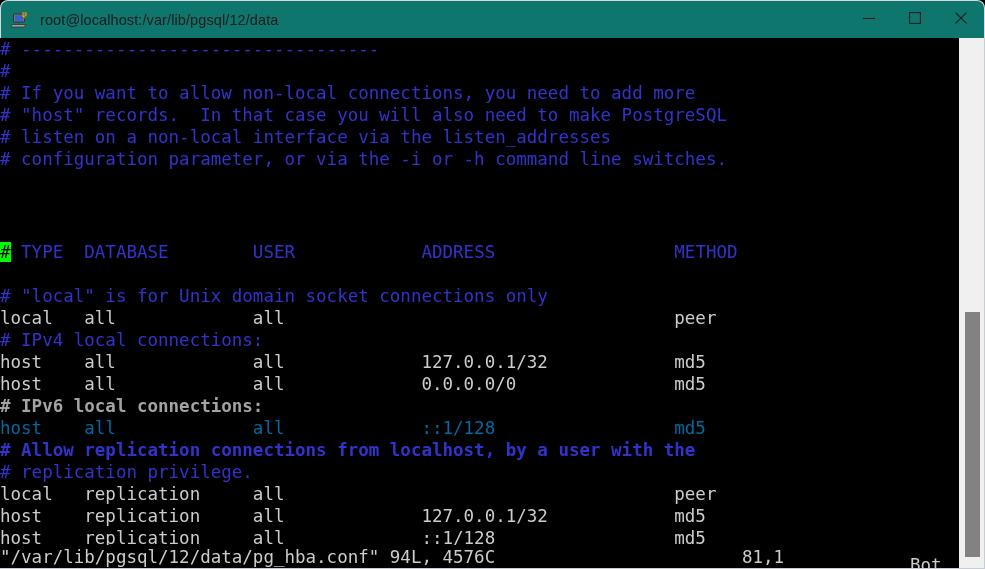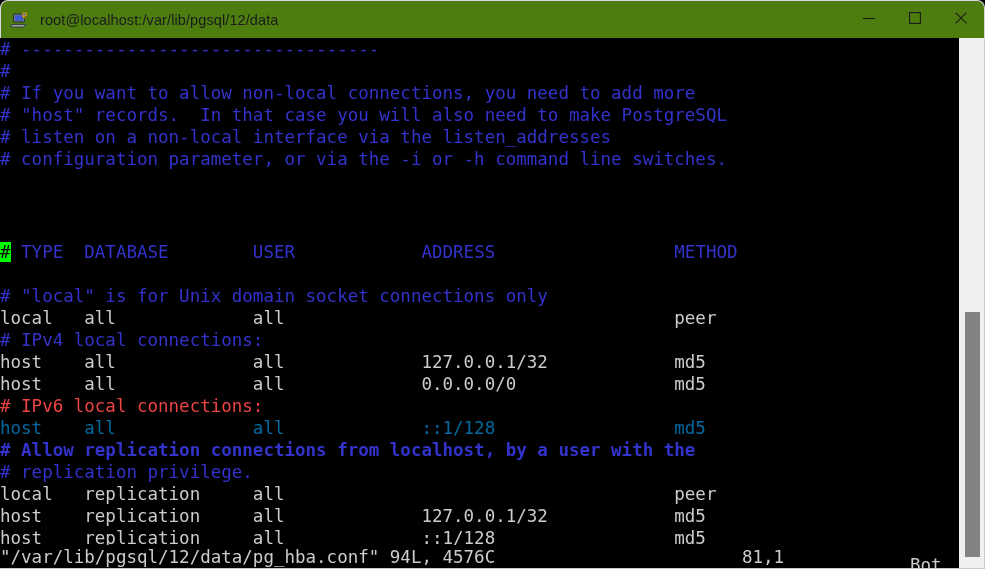--- a/index.html
+++ b/index.html
@@ -185,21 +185,21 @@
     left: 0; bottom: 0;
     width: 985px; height: 1px;
     background: #c9ccd3;
   }
 </style>
 </head>
 <body>
 
 <div id="window">
 
-  <div id="titlebar" style="background: #4d7c0f;">
+  <div id="titlebar" style="background: #0f766e;">
     <div id="titlebar-left">
       <span class="app-icon">
         <svg width="20" height="20" viewBox="0 0 20 20" xmlns="http://www.w3.org/2000/svg">
 
           <rect x="3.5" y="4" width="11" height="8" rx="0.8" fill="#6f7780" stroke="#2c3136" stroke-width="1"></rect>
           <rect x="5" y="5.3" width="8" height="5.4" fill="#3b5bd0"></rect>
 
           <path d="M2 14.5 L16 14.5 L14 17 L1 17 Z" fill="#9aa1a8" stroke="#2c3136" stroke-width="0.8"></path>
 
           <path d="M12.2 2.3 L16.8 2.3 L16.8 6.4 L14.8 6.4 L14.8 8.6 L12.2 6.6 Z" fill="#f2c200" stroke="#7a6100" stroke-width="0.7"></path>
@@ -245,21 +245,21 @@
         <div class="line comment" style="color: rgb(51, 51, 204);"># configuration parameter, or via the -i or -h command line switches.</div>
         <div class="line blank"> </div>
         <div class="line blank"> </div>
         <div class="line comment" style="color: rgb(51, 51, 204); margin-top: 27px;"><span class="cursor" style="background: rgb(0, 255, 0); color: rgb(0, 0, 0);">#</span><span> TYPE  DATABASE        USER            ADDRESS                 METHOD</span></div>
         <div class="line blank"> </div>
         <div class="line comment" style="color: rgb(51, 51, 204);"># "local" is for Unix domain socket connections only</div>
         <div class="line conf" style="color: rgb(204, 204, 204);">local   all             all                                     peer</div>
         <div class="line comment" style="color: rgb(51, 51, 204);"># IPv4 local connections:</div>
         <div class="line conf" style="color: rgb(204, 204, 204);">host    all             all             127.0.0.1/32            md5</div>
         <div class="line conf" style="color: rgb(204, 204, 204);">host    all             all             0.0.0.0/0               md5</div>
-        <div class="line comment" style="color: #ef4444;"># IPv6 local connections:</div>
+        <div class="line comment" style="color: #a3a3a3; font-weight: bold;"># IPv6 local connections:</div>
         <div class="line conf" style="color: #0369a1;">host    all             all             ::1/128                 md5</div>
         <div class="line comment" style="color: rgb(51, 51, 204); font-weight: bold;"># Allow replication connections from localhost, by a user with the</div>
         <div class="line comment" style="color: rgb(51, 51, 204);"># replication privilege.</div>
         <div class="line conf" style="color: rgb(204, 204, 204);">local   replication     all                                     peer</div>
         <div class="line conf" style="color: rgb(204, 204, 204);">host    replication     all             127.0.0.1/32            md5</div>
         <div class="line conf" style="color: rgb(204, 204, 204);">host    replication     all             ::1/128                 md5</div>
       </div>
 
     <div id="statusline">
       <span id="status-file">"/var/lib/pgsql/12/data/pg_hba.conf" 94L, 4576C</span>

